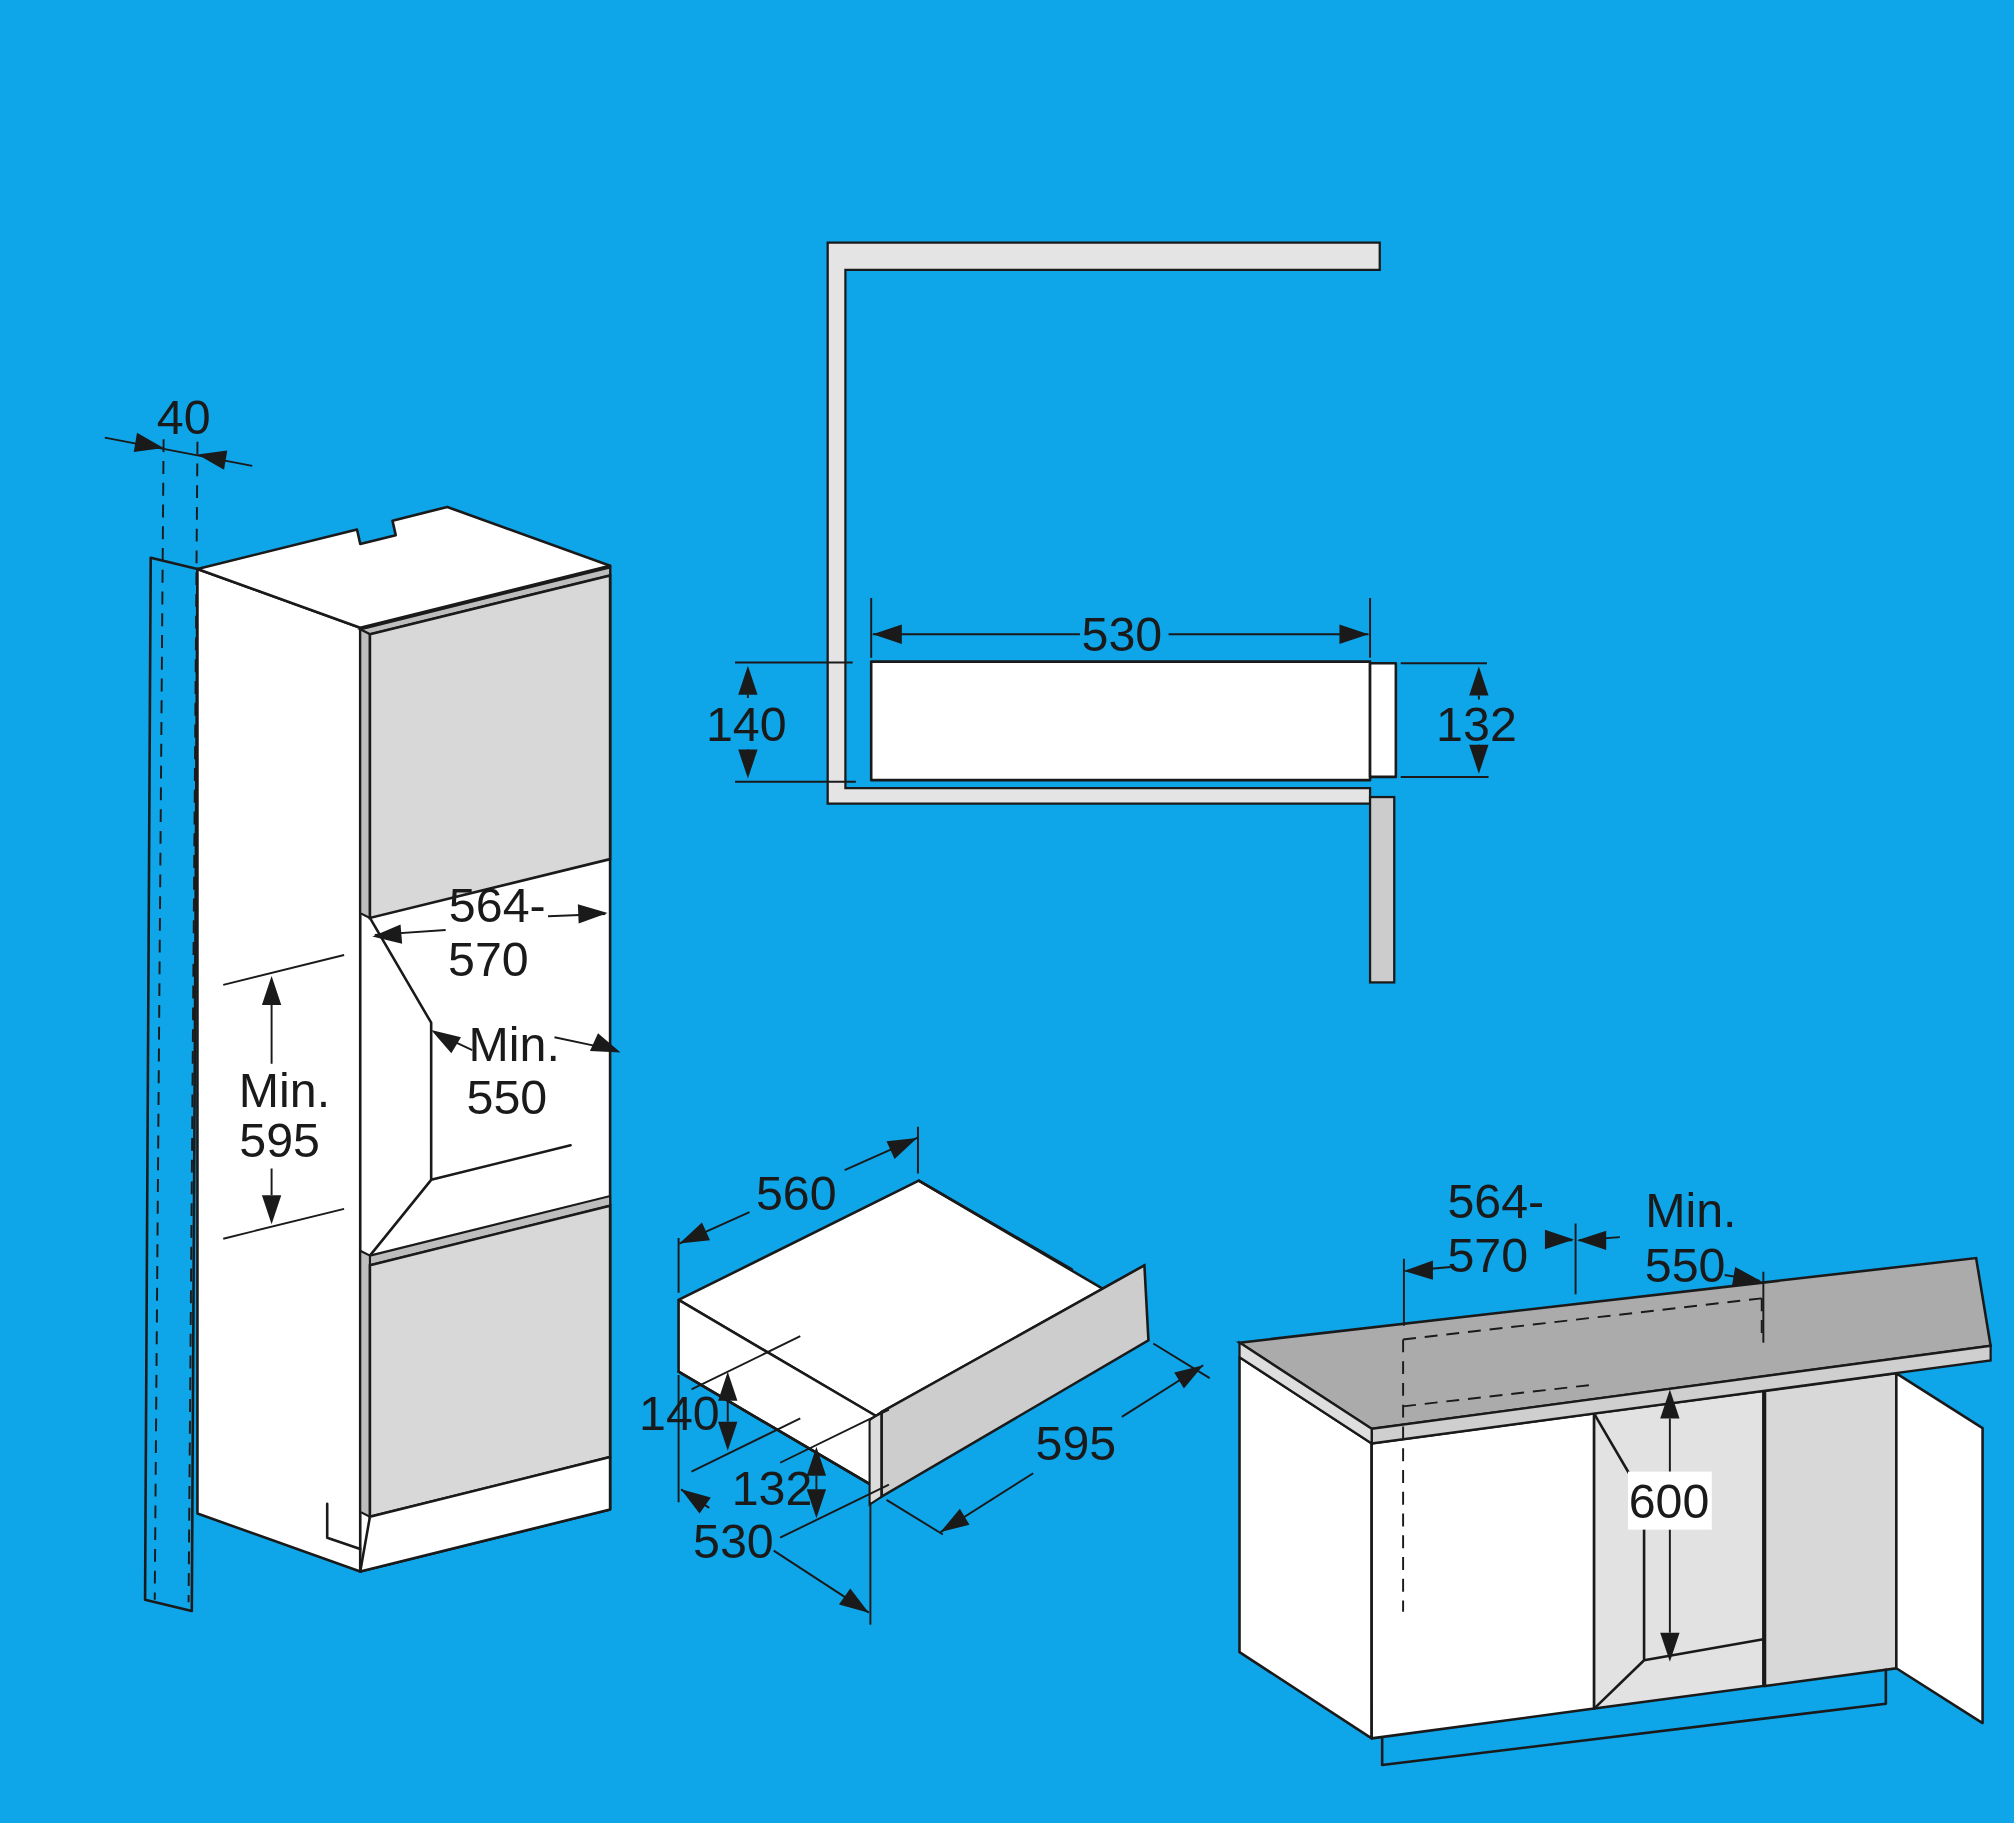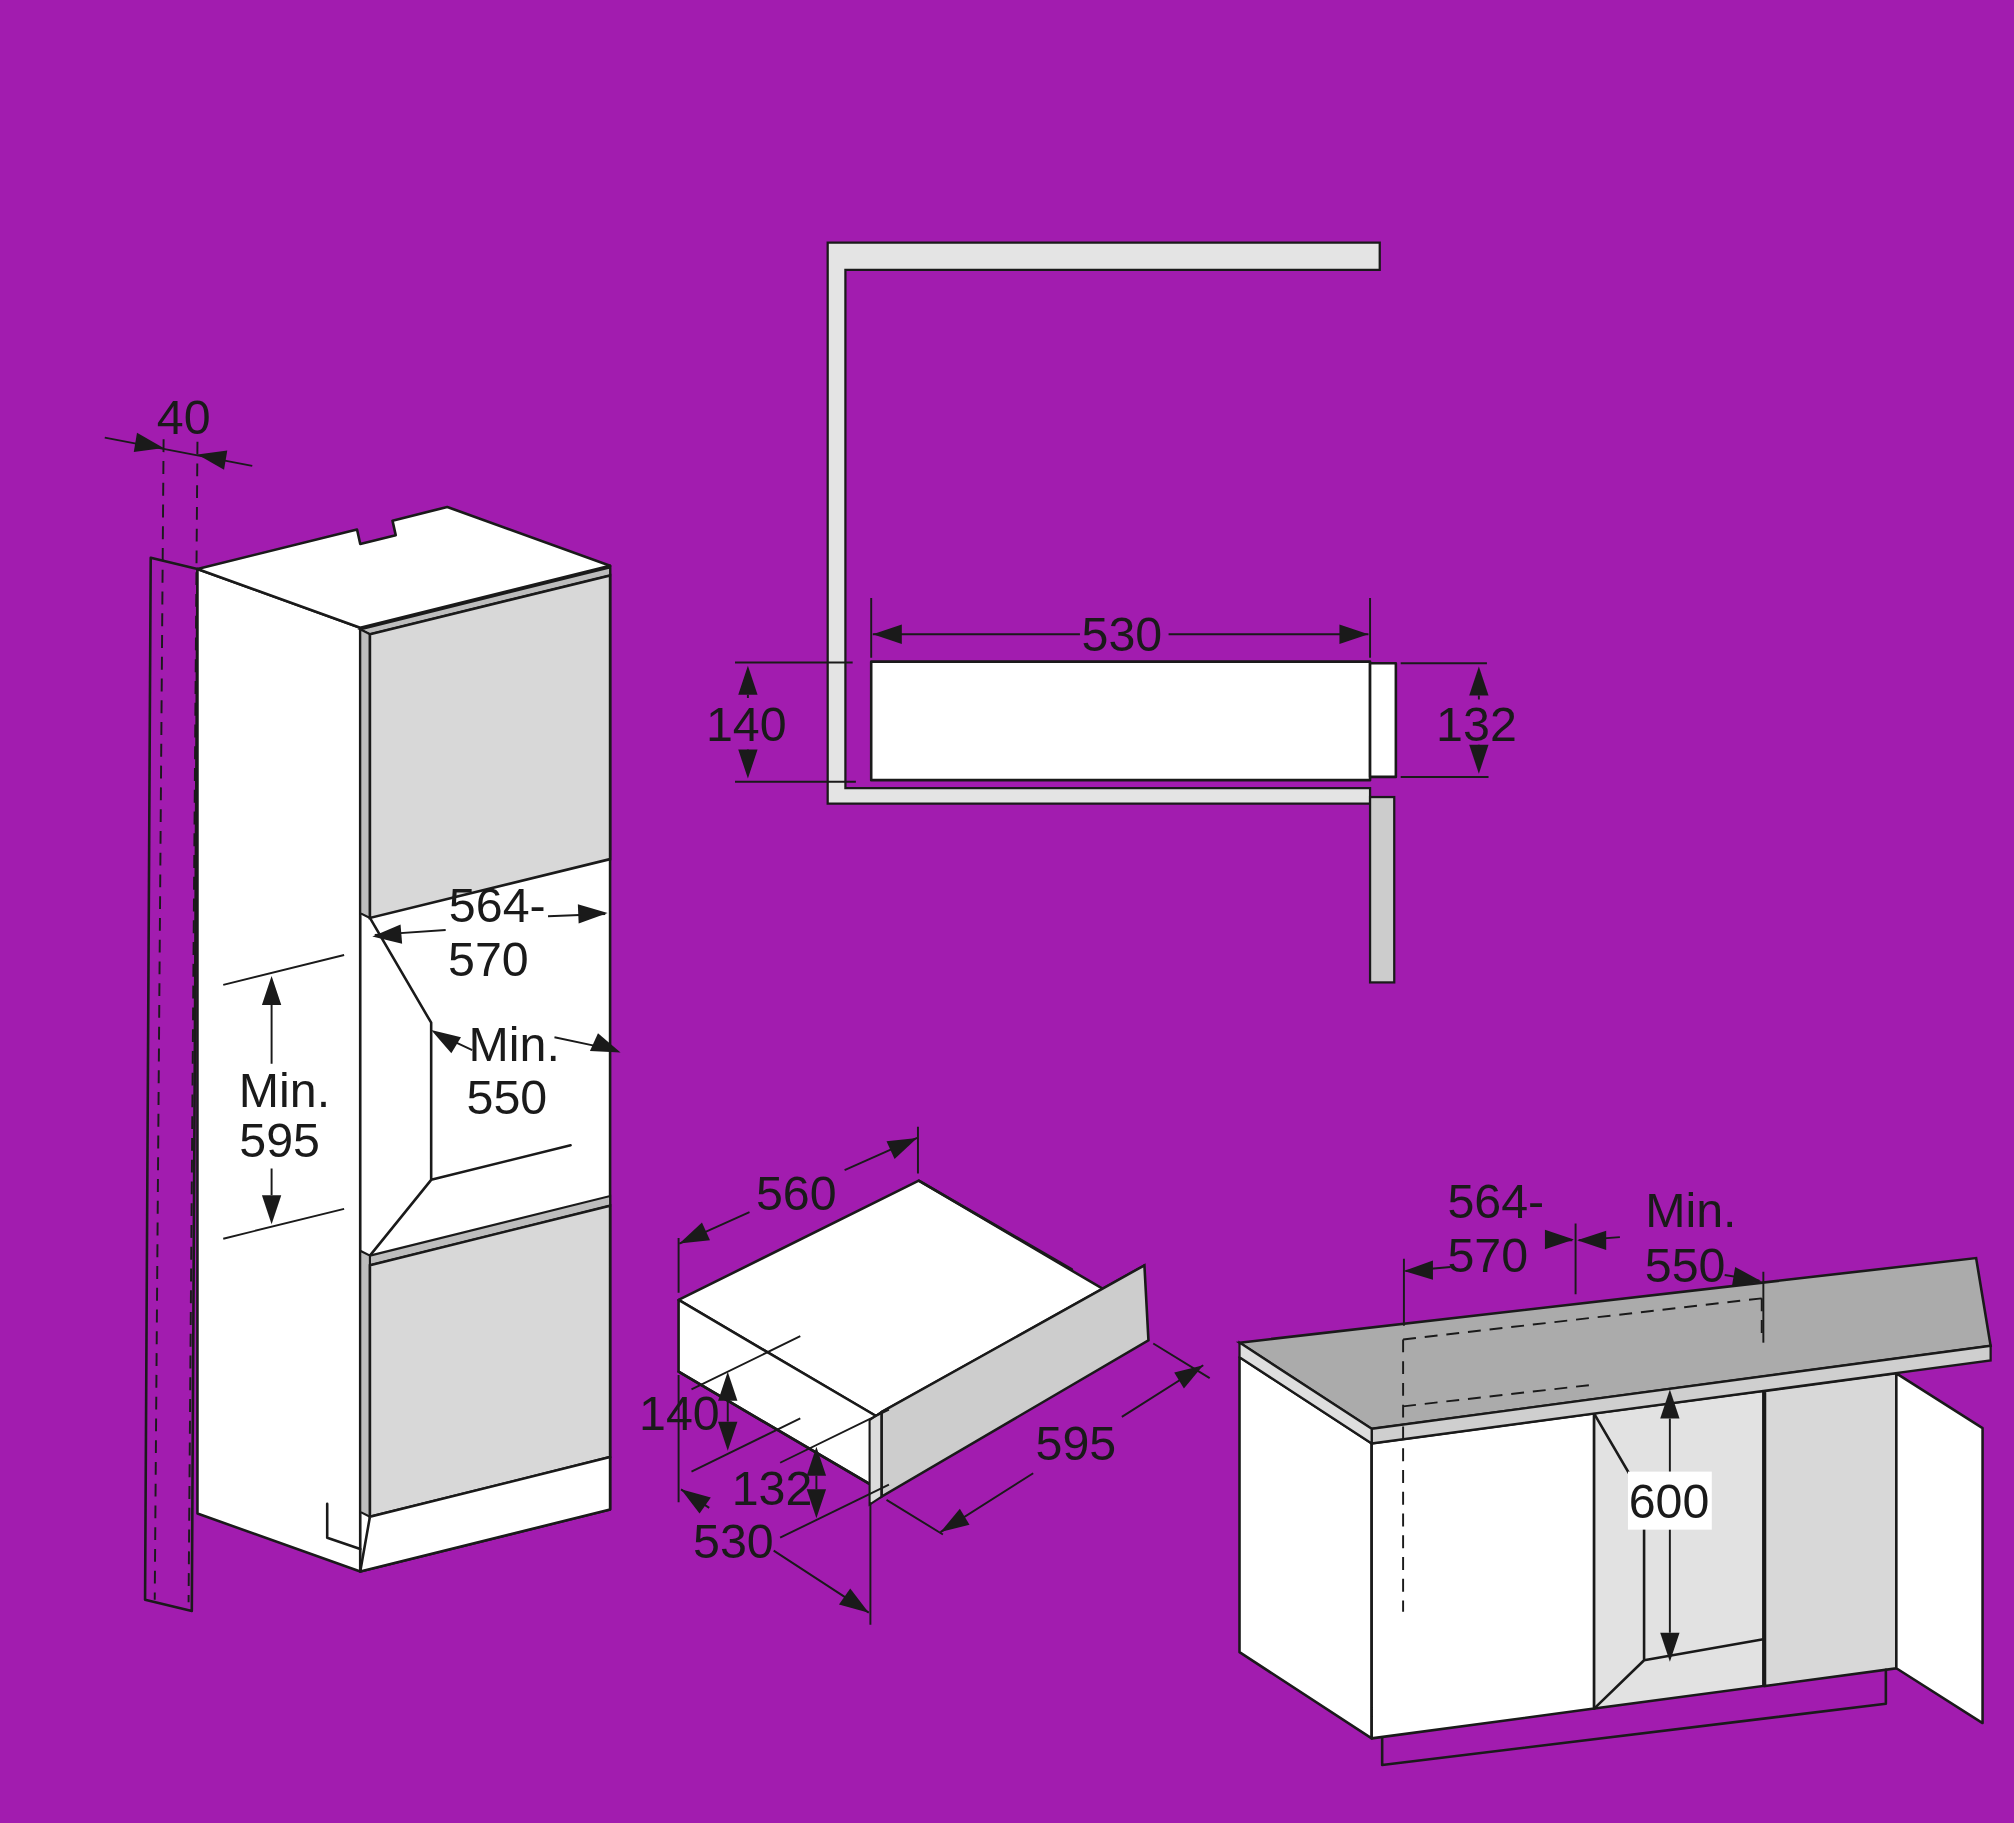--- a/index.html
+++ b/index.html
@@ -1,16 +1,16 @@
 <!DOCTYPE html>
 <html style="font-size:13px"><head>
 <meta charset="utf-8">
 <style>
   html,body{margin:0;padding:0;background:#ffffff;}
-  .stage{position:relative;width:2014px;height:1823px;background:#a21caf;overflow:hidden;}
+  .stage{position:relative;width:2014px;height:1823px;background:#0ea5e9;overflow:hidden;}
   svg{display:block;}
   text{font-family:"Liberation Sans","DejaVu Sans",sans-serif;font-size:60px;fill:#1a1a1a;}
   .ln{stroke:#1a1a1a;stroke-width:3.2;fill:none;stroke-linecap:round;stroke-linejoin:round;}
   .dim{stroke:#1a1a1a;stroke-width:2.4;fill:none;stroke-linecap:butt;}
   .dash{stroke:#1a1a1a;stroke-width:2.4;fill:none;stroke-dasharray:16 11;}
   .arr{fill:#1a1a1a;stroke:none;}
   .facew{fill:#ffffff;stroke:#1a1a1a;stroke-width:3.2;stroke-linejoin:round;}
   .lbl{text-anchor:middle;}
 </style>
 </head>

